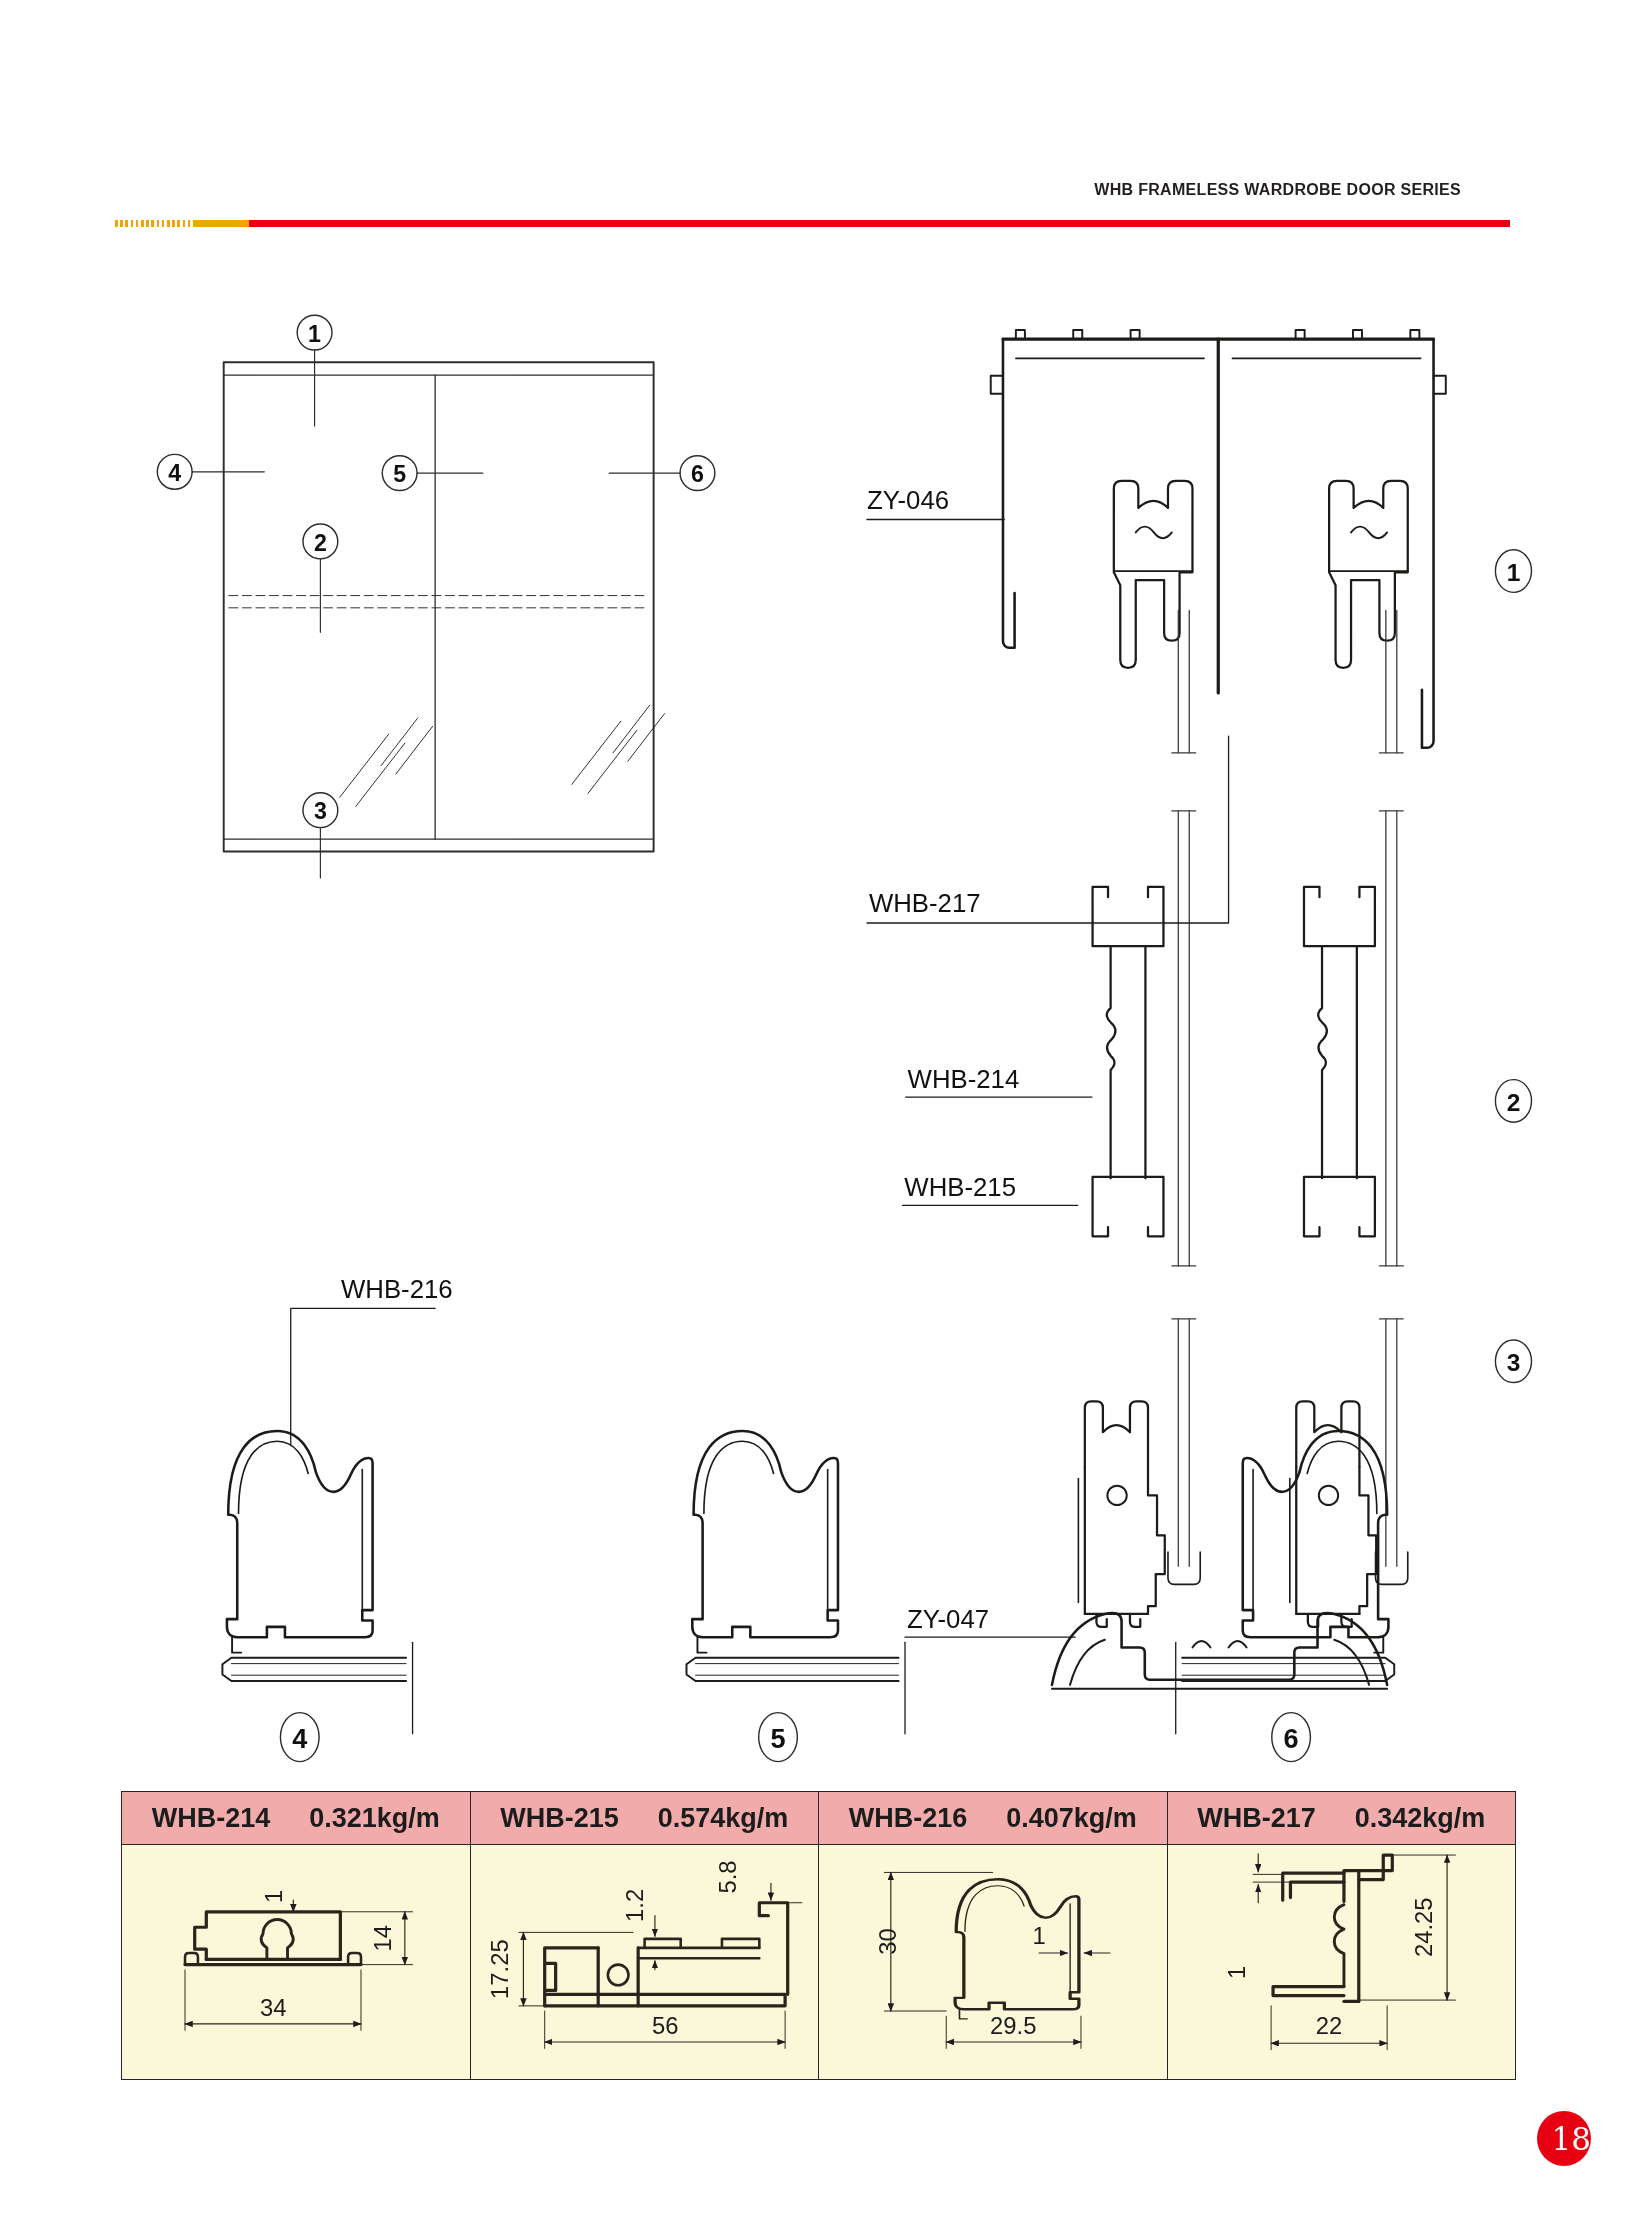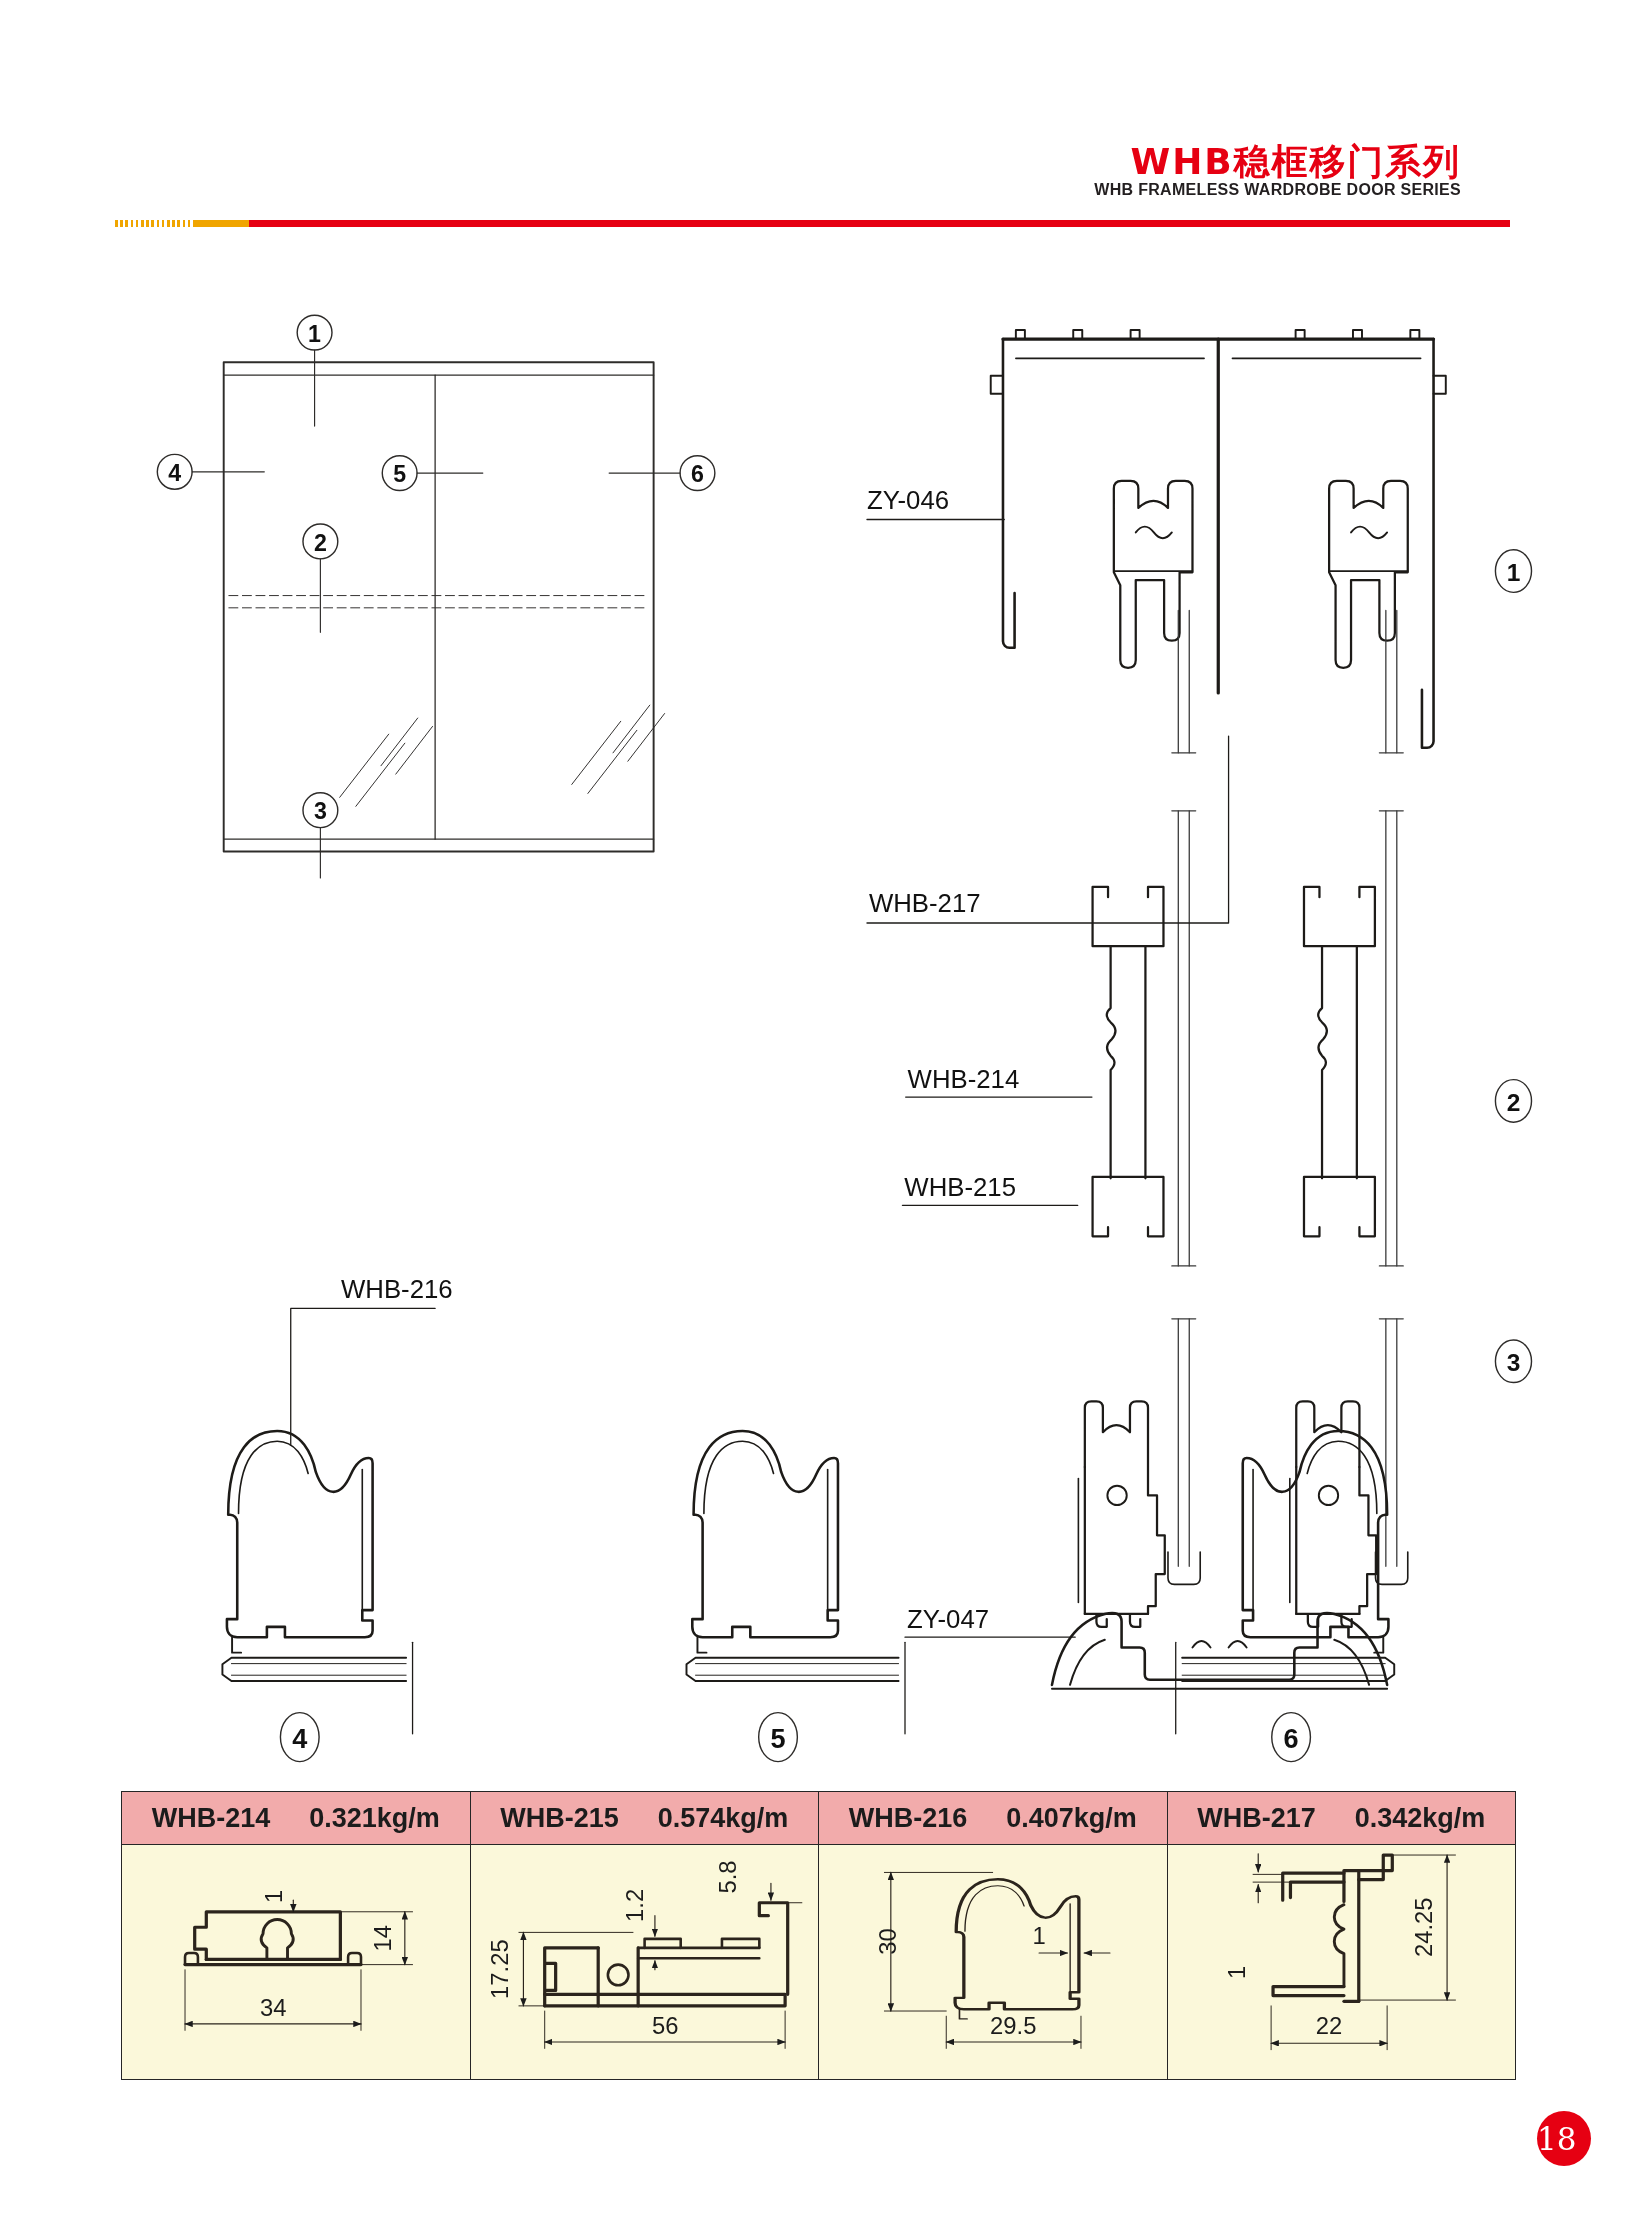--- a/index.html
+++ b/index.html
@@ -21,33 +21,32 @@
        background:#fbf8da;box-sizing:border-box;}
   .tbl-head{display:flex;height:53px;background:#f2abab;border-bottom:1.9px solid #262626;box-sizing:border-box;}
   .tbl-col{flex:1;display:flex;align-items:center;justify-content:center;gap:39px;
            border-right:1.9px solid #262626;box-sizing:border-box;font-size:27px;font-weight:600;color:#1c1c1c;}
   .tbl-col:last-child{border-right:none;}
   .tbl-body{display:flex;height:235px;}
   .tbl-cell{flex:1;border-right:1.9px solid #262626;box-sizing:border-box;}
   .tbl-cell:last-child{border-right:none;}
   
   .page-num{left:1537px;top:2111px;width:54px;height:55px;background:#e60012;border-radius:50%;
-            display:flex;align-items:center;justify-content:flex-start;color:#ffffff;
+            display:flex;align-items:center;justify-content:flex-end;color:#ffffff;
             font-family:"DejaVu Serif", serif;font-size:31px;}
   svg text{font-family:"Liberation Sans", sans-serif;}
   .lbl{font-size:40px;fill:#111111;}
   .dim{font-size:37px;fill:#1c1c1c;}
   .cnum{font-size:36px;font-weight:bold;fill:#111111;}
 </style>
 </head>
 <body>
 
 <div class="page">
 
-  <div class="abs title-zh">WHB稳框移门系列</div>
   <div class="abs title-en">WHB FRAMELESS WARDROBE DOOR SERIES</div>
   <div class="abs deco-bar">
     <div class="deco-striped"></div>
     <div class="deco-orange"></div>
     <div class="deco-red"></div>
   </div>
 
   <div class="abs tbl">
     <div class="tbl-head">
       <div class="tbl-col">

